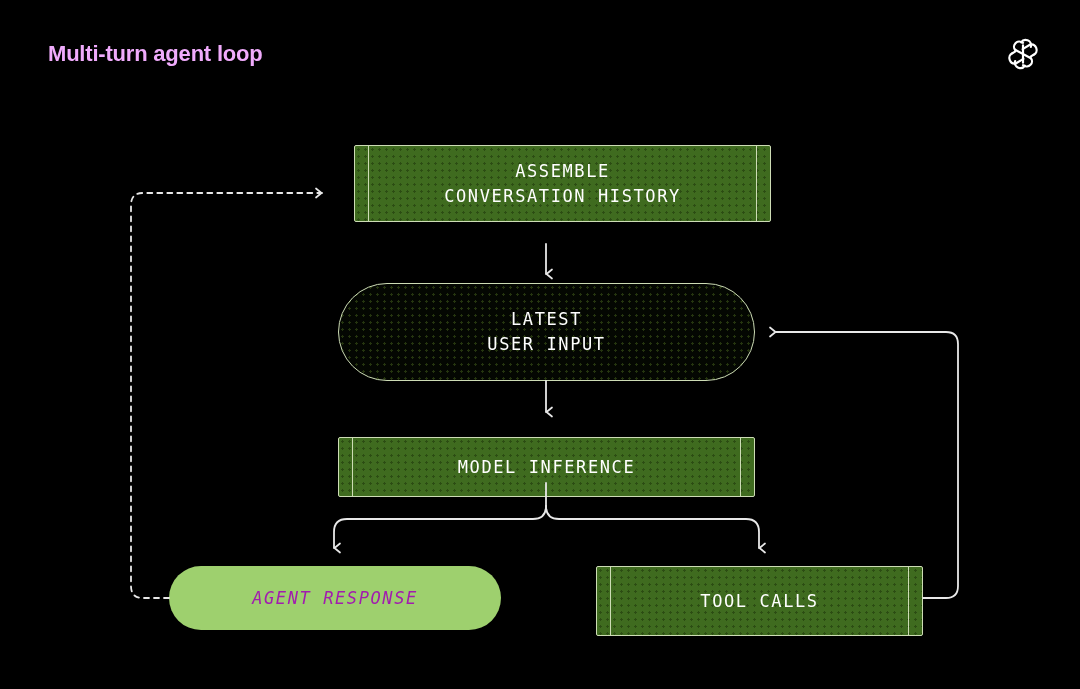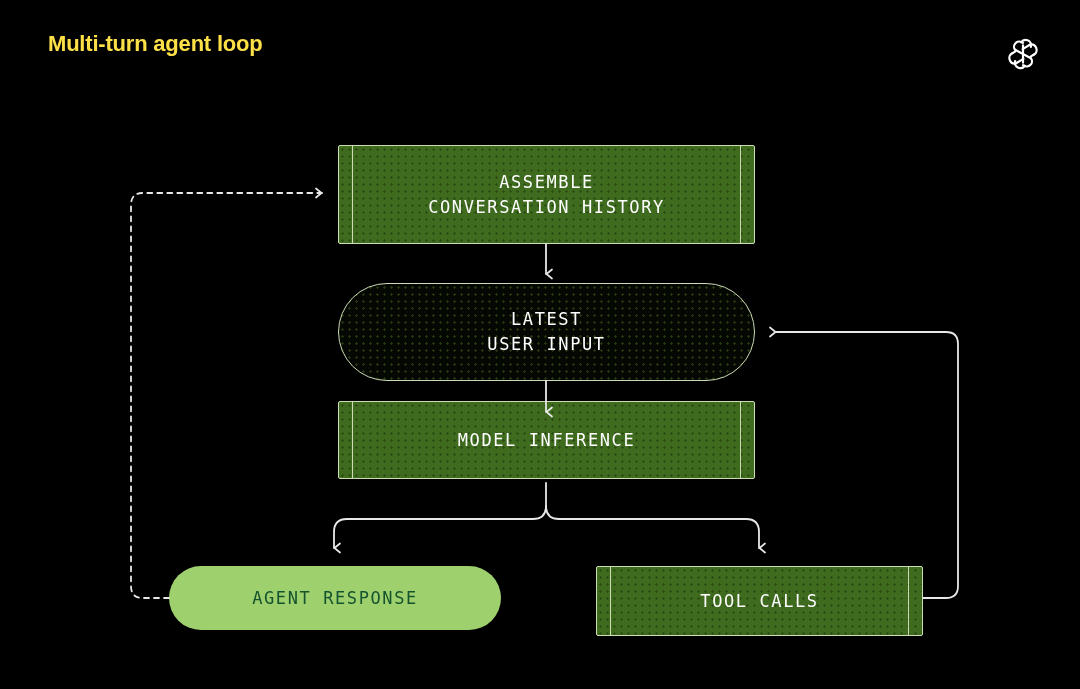--- a/index.html
+++ b/index.html
@@ -16,26 +16,26 @@
     width: 1080px;
     height: 689px;
     background: #000000;
     overflow: hidden;
   }
 
   
   #page-title {
     position: absolute;
     left: 48px;
-    top: 31px;
+    top: 41px;
     font-family: "Liberation Sans", sans-serif;
     font-size: 22px;
     font-weight: bold;
     letter-spacing: -0.2px;
-    color: #fde047;
+    color: #f0abfc;
     white-space: nowrap;
   }
   #brand-logo {
     position: absolute;
     right: 36px;
     top: 33px;
     width: 42px;
     height: 42px;
   }
 
@@ -88,21 +88,21 @@
     background-size: 7px 7px;
     border: 1.8px solid #cddcb5;
     border-radius: 999px;
   }
 
   
   .node-pill-solid {
     background-color: #9ed06e;
     border-radius: 999px;
   }
-  .node-pill-solid .node-label { color: #14532d; }
+  .node-pill-solid .node-label { color: #a21caf; font-style: italic; }
 
   
   #connectors {
     position: absolute;
     left: 0;
     top: 0;
     width: 1080px;
     height: 689px;
     z-index: 1;
     pointer-events: none;
@@ -156,33 +156,33 @@
       <path d="M546,483 L546,506"></path>
       <path d="M546,506 Q546,519 533,519 L347,519 Q334,519 334,532 L334,548" marker-end="url(#arrow-down)"></path>
       <path d="M546,506 Q546,519 559,519 L746,519 Q759,519 759,532 L759,548" marker-end="url(#arrow-down)"></path>
 
       <path d="M923,598 L946,598 Q958,598 958,586 L958,344 Q958,332 946,332 L776,332" marker-end="url(#arrow-left)"></path>
 
       <path d="M169,598 L143,598 Q131,598 131,586 L131,205 Q131,193 143,193 L322,193" stroke-dasharray="5 5" marker-end="url(#arrow-right)"></path>
     </g>
   </svg>
 
-  <div class="node node-rect" style="left:338px; top:145px; width:417px; height:99px;">
+  <div class="node node-rect" style="left:354px; top:145px; width:417px; height:77px;">
     <span class="cap left"></span>
     <span class="cap right"></span>
     <div class="node-label">ASSEMBLE
 CONVERSATION HISTORY</div>
   </div>
 
   <div class="node node-pill-outline" style="left:338px; top:283px; width:417px; height:98px;justify-content:center;">
     <div class="node-label">LATEST
 USER INPUT</div>
   </div>
 
-  <div class="node node-rect" style="left:338px; top:401px; width:417px; height:78px;">
+  <div class="node node-rect" style="left:338px; top:437px; width:417px; height:60px;">
     <span class="cap left"></span>
     <span class="cap right"></span>
     <div class="node-label">MODEL INFERENCE</div>
   </div>
 
   <div class="node node-pill-solid" style="left:169px; top:566px; width:332px; height:64px;">
     <div class="node-label">AGENT RESPONSE</div>
   </div>
 
   <div class="node node-rect" style="left:596px; top:566px; width:327px; height:70px;">

